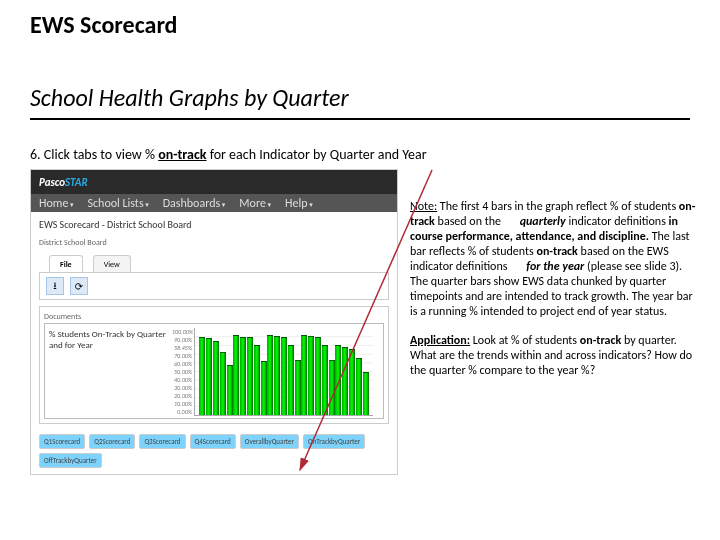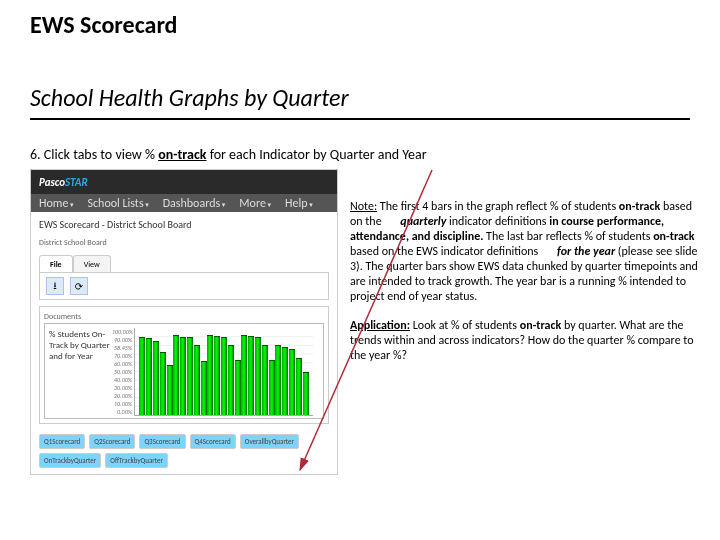--- a/index.html
+++ b/index.html
@@ -30,21 +30,21 @@
   .instruction .u { text-decoration: underline; font-weight: bold; }
 
   .main {
     display: flex;
     padding: 0 20px 10px 30px;
     gap: 12px;
   }
 
   
   .app {
-    width: 308px;
+    width: 368px;
     border: 1px solid #ccc;
     background: #fff;
     font-size: 9px;
     display: flex;
     flex-direction: column;
   }
   .app-header {
     background: #2a2a2a;
     color: #fff;
     height: 24px;
@@ -82,20 +82,21 @@
     margin: 4px 8px 0 8px;
     gap: 0;
     font-size: 8px;
   }
   .tab {
     padding: 3px 10px;
     border: 1px solid #ccc;
     border-bottom: none;
     background: #f4f4f4;
     border-radius: 3px 3px 0 0;
+    margin-left: 10px;
   }
   .tab.active { background: #fff; font-weight: bold; }
   .tool-row {
     margin: 0 8px;
     border: 1px solid #ccc;
     padding: 4px 6px;
     display: flex;
     gap: 6px;
   }
   .tool-icon {

